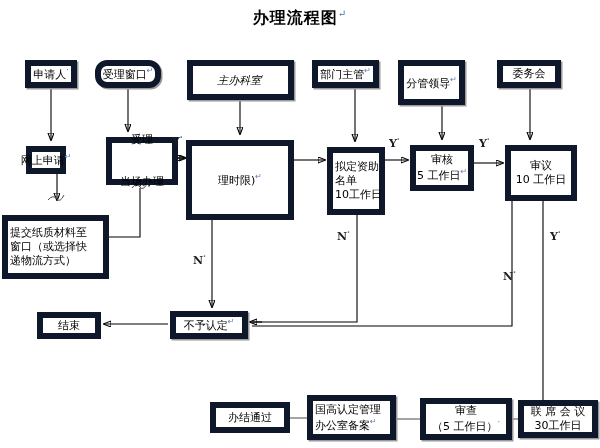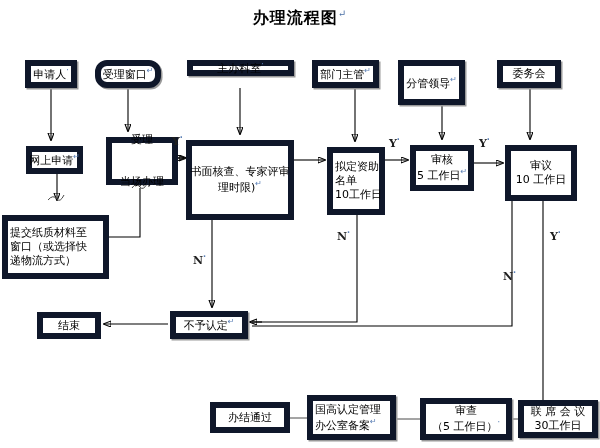--- a/index.html
+++ b/index.html
@@ -137,48 +137,47 @@
     <line class="thin" x1="307" y1="418" x2="290" y2="418"></line>
   </svg>
 
   <div id="lane-layer">
       <div class="box shadowed" style="left: 25px; top: 60px; width: 52px; height: 28px;">
         <span class="ln">申请人<span class="pil">·</span></span>
       </div>
       <div class="box shadowed" style="left: 95px; top: 60px; width: 66px; height: 28px; border-radius: 12px;">
         <span class="ln">受理窗口<span class="pil">↵</span></span>
       </div>
-      <div class="box shadowed" style="left: 187px; top: 60px; width: 107px; height: 16px;">
+      <div class="box shadowed" style="left: 187px; top: 60px; width: 107px; height: 40px; font-style: italic;">
         <span class="ln">主办科室<span class="pil">·</span></span>
       </div>
       <div class="box shadowed" style="left: 312px; top: 60px; width: 67px; height: 28px;">
         <span class="ln">部门主管<span class="pil">↵</span></span>
       </div>
       <div class="box shadowed" style="left: 398px; top: 60px; width: 67px; height: 45px;">
         <span class="ln">分管领导<span class="pil">↵</span></span>
       </div>
       <div class="box shadowed" style="left: 497px; top: 60px; width: 64px; height: 28px;">
         <span class="ln">委务会</span>
       </div>
     </div>
   <div id="node-layer">
-      <div class="box" style="left: 26px; top: 146px; width: 57px; height: 28px;">
+      <div class="box" style="left: 26px; top: 146px; width: 40px; height: 28px;">
         <span class="ln">网上申请<span class="pil">↵</span></span>
       </div>
       <div class="box" style="left: 2px; top: 204px; width: 107px; height: 64px; margin-top: 11px;">
         <span class="ln left">提交纸质材料至</span>
         <span class="ln left">窗口（或选择快</span>
         <span class="ln left">递物流方式）</span>
       </div>
       <div class="box" style="left: 106px; top: 137px; width: 72px; height: 48px; gap: 28px;">
         <span class="ln">受理</span>
         <span class="ln">当场办理</span>
       </div>
       <div class="box" style="left: 186px; top: 140px; width: 108px; height: 80px;">
-        <span class="ln">书面核查、专家评审</span>
         <span class="ln">理时限)<span class="pil">↵</span></span>
       </div>
       <div class="box" style="left: 327px; top: 147px; width: 58px; height: 68px;">
         <span class="ln left">拟定资助</span>
         <span class="ln left">名单</span>
         <span class="ln left">10工作日</span>
       </div>
       <div class="box" style="left: 410px; top: 145px; width: 64px; height: 46px;">
         <span class="ln">审核</span>
         <span class="ln">5 工作日<span class="pil">↵</span></span>

